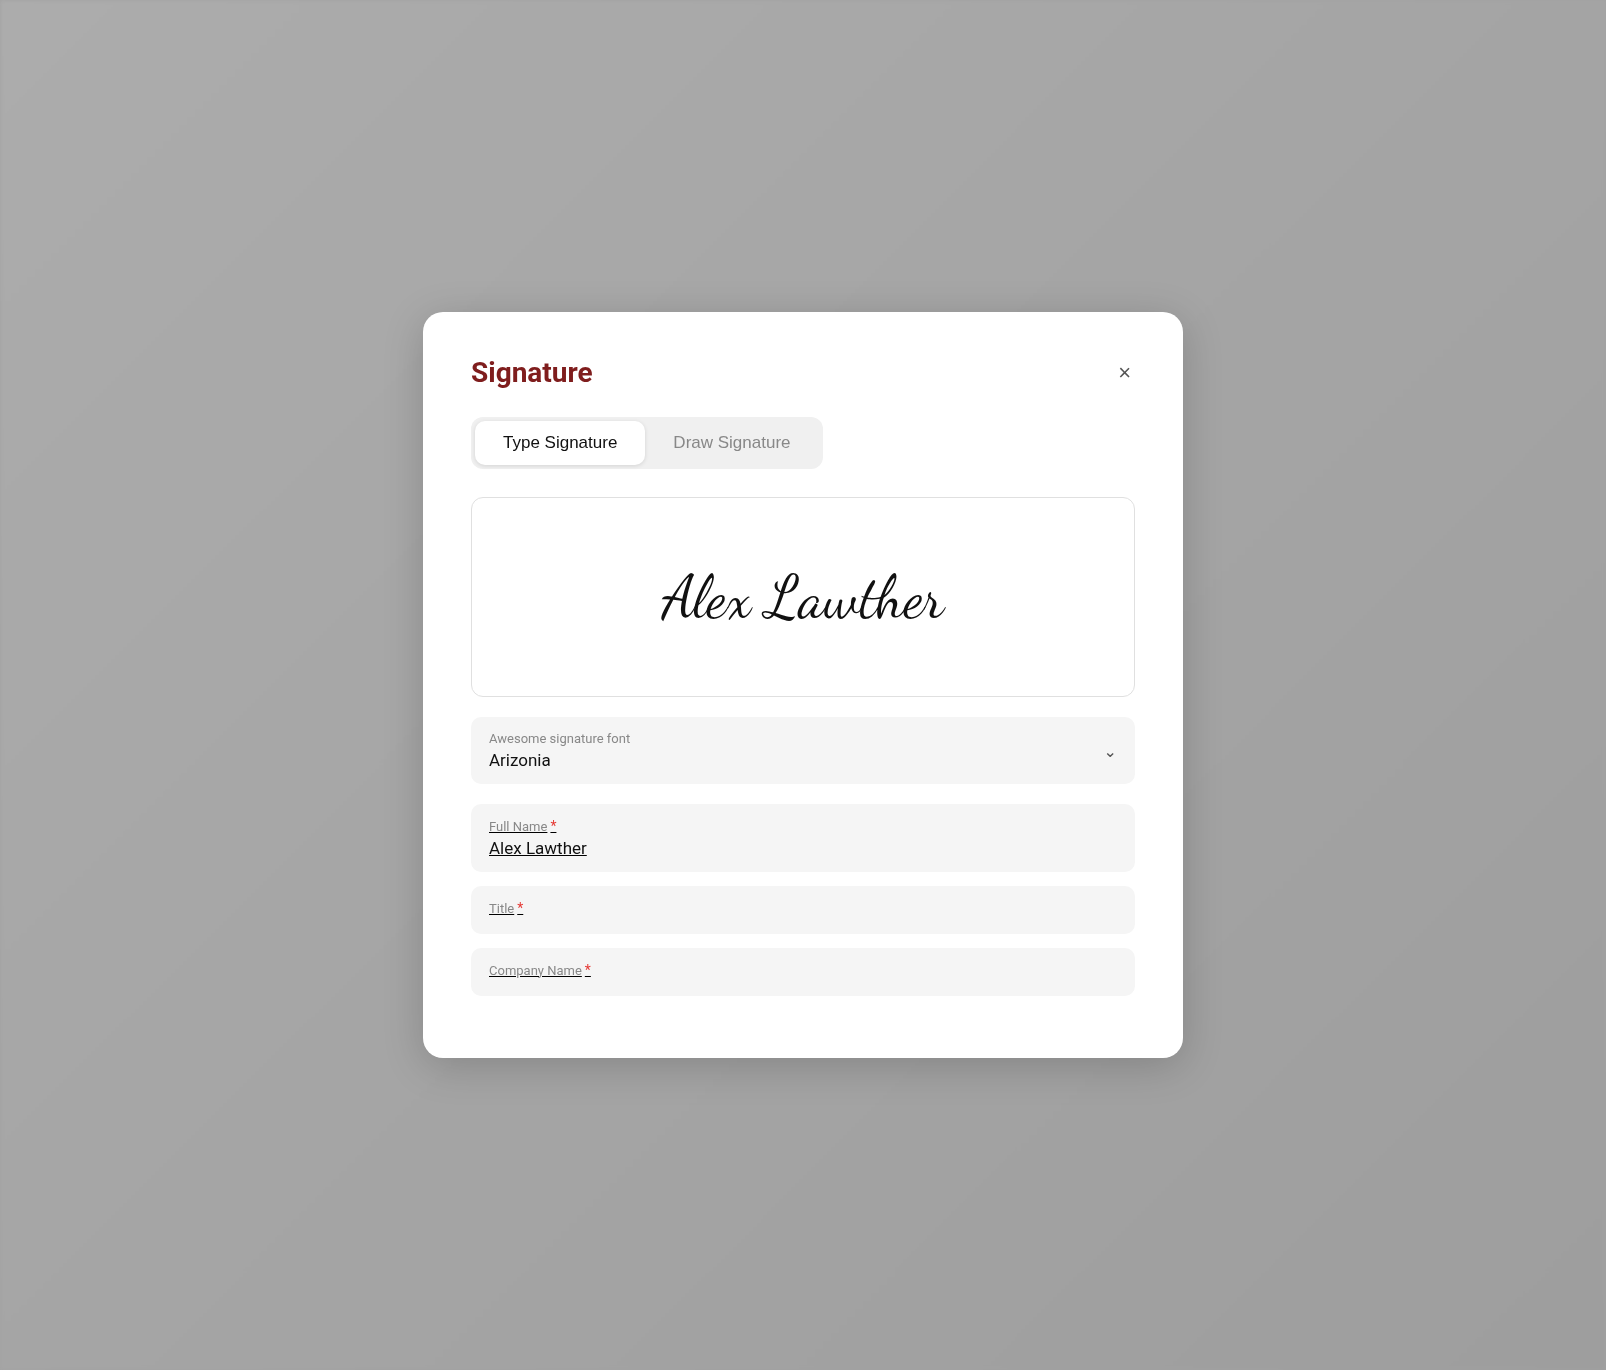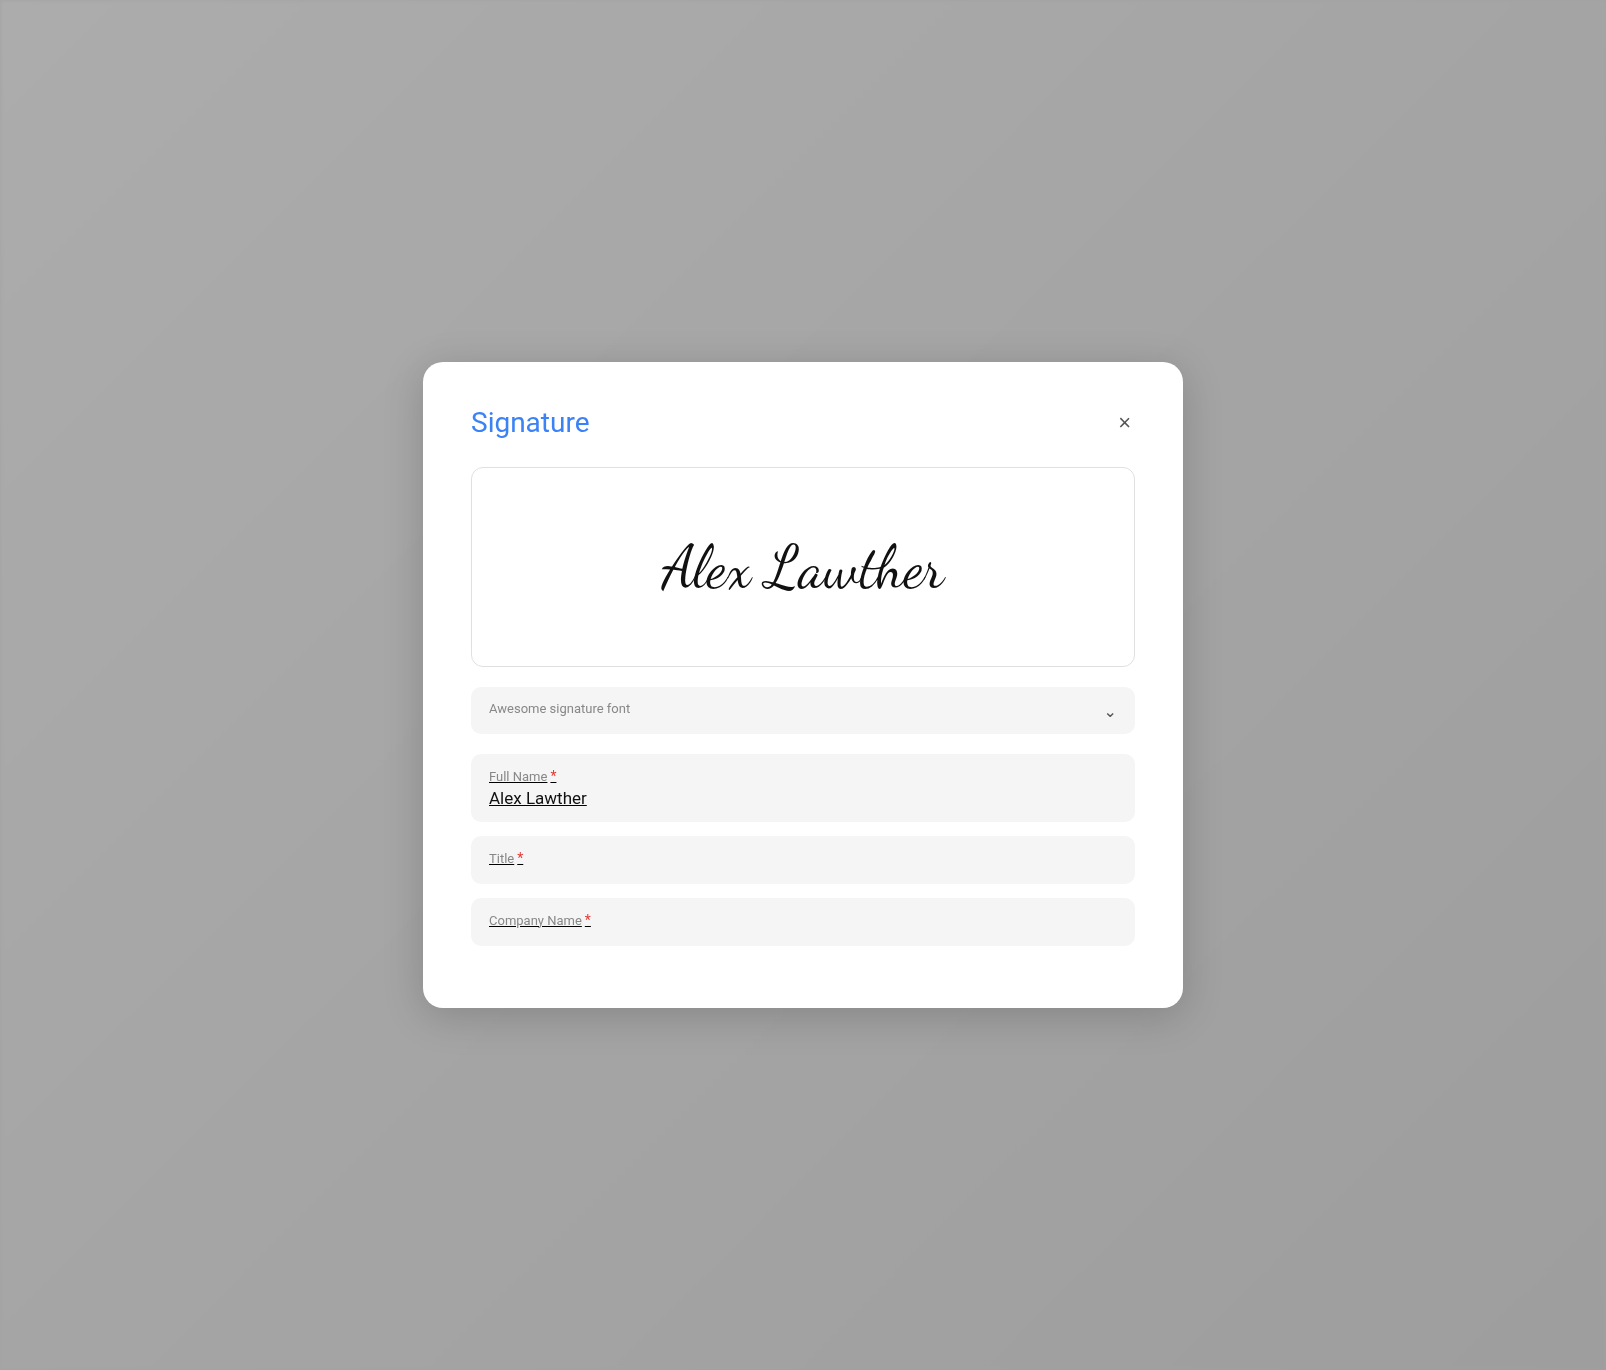--- a/index.html
+++ b/index.html
@@ -39,22 +39,22 @@
 
     .modal-header {
       display: flex;
       align-items: center;
       justify-content: space-between;
       margin-bottom: 28px;
     }
 
     .modal-title {
       font-size: 28px;
-      font-weight: 400;
-      color: #3b82f6;
+      font-weight: 700;
+      color: #7f1d1d;
     }
 
     .close-btn {
       background: none;
       border: none;
       cursor: pointer;
       color: #555;
       font-size: 22px;
       line-height: 1;
       padding: 4px;
@@ -199,27 +199,32 @@
 <div class="bg-content"></div>
 
 <div class="overlay">
   <div class="modal">
 
     <div class="modal-header">
       <h2 class="modal-title">Signature</h2>
       <button class="close-btn">×</button>
     </div>
 
+    <div class="tabs">
+      <button class="tab-btn active">Type Signature</button>
+      <button class="tab-btn inactive">Draw Signature</button>
+    </div>
 
     <div class="signature-preview">
       <span class="signature-text">Alex Lawther</span>
     </div>
 
     <div class="font-select-wrapper">
       <div class="font-select-label">Awesome signature font</div>
+      <div class="font-select-value">Arizonia</div>
       <span class="font-select-chevron">⌄</span>
     </div>
 
     <div id="form-fields">
 
     <div class="form-field">
           <div class="field-label">Full Name<span class="field-required">*</span></div>
           <div class="field-value">Alex Lawther</div>
         </div>
         <div class="form-field">

